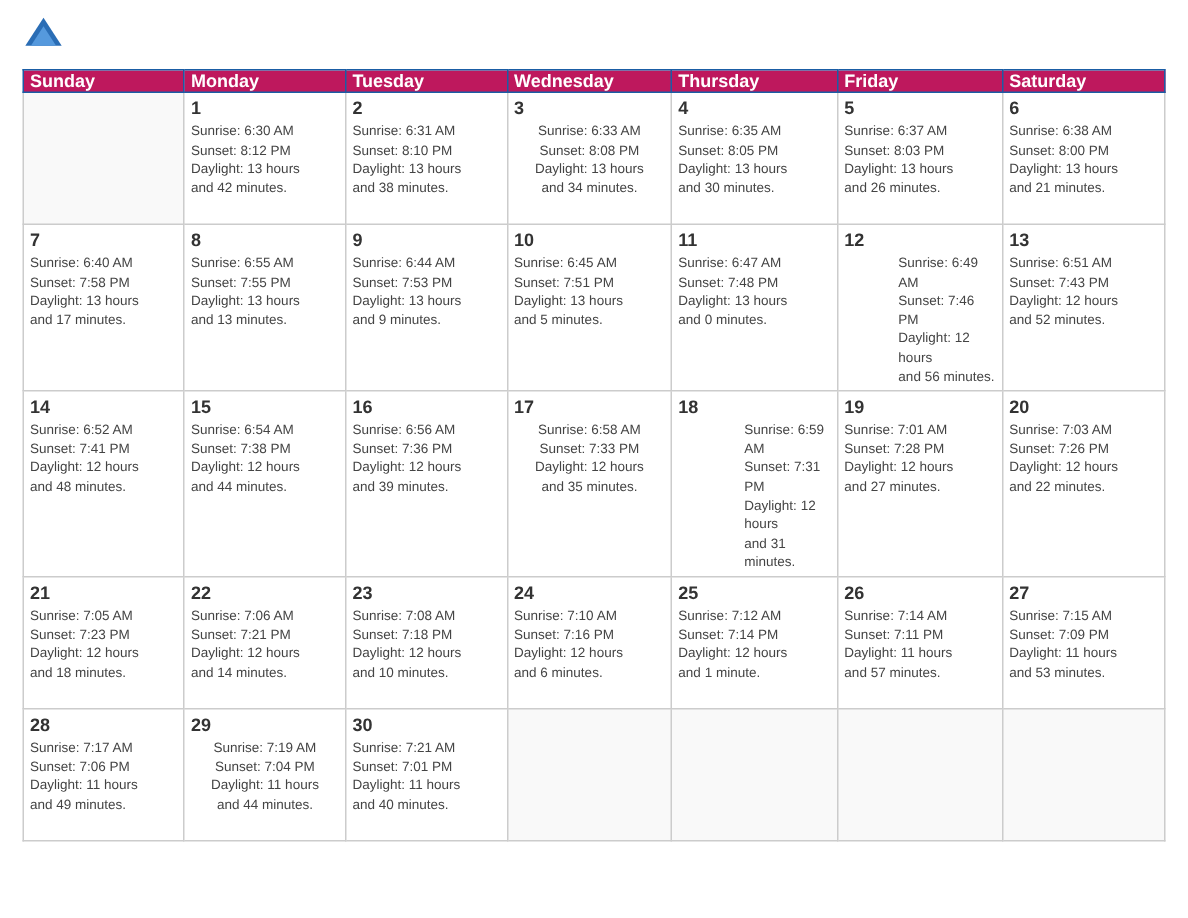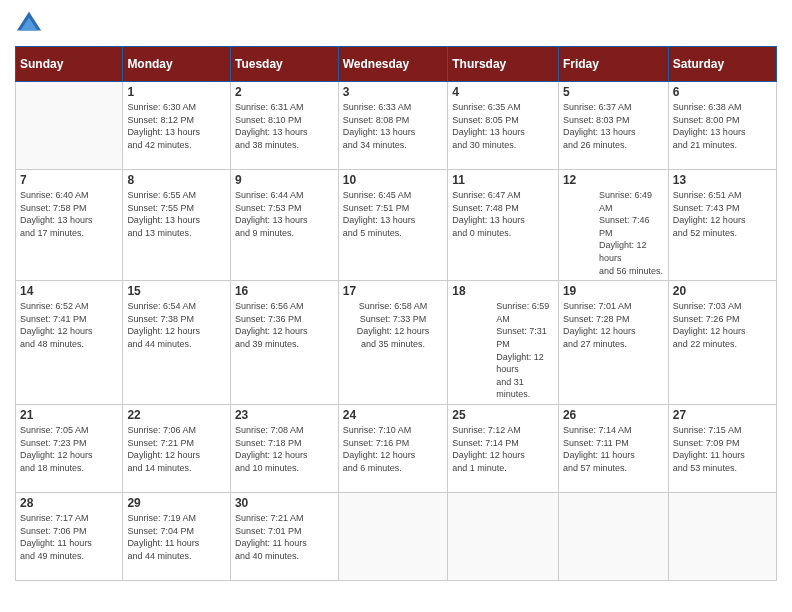--- a/index.html
+++ b/index.html
@@ -58,23 +58,23 @@
     .location {
       font-size: 14px;
       color: #555;
     }
     .calendar {
       width: 100%;
       border-collapse: collapse;
       border: 1px solid #ccc;
     }
     .calendar th {
-      background: #7f1d1d;
+      background: #be185d;
       color: #fff;
-      padding: 10px 4px;
+      padding: 0 4px;
       font-size: 12px;
       font-weight: bold;
       text-align: left;
       border: 1px solid #1a5da5;
     }
     .calendar td {
       vertical-align: top;
       border: 1px solid #ccc;
       padding: 3px 4px;
       width: 113px;
@@ -143,21 +143,21 @@
           </td>
           <td>
             <span class="day-number">2</span>
             <div class="day-info" style="white-space: pre-line;">Sunrise: 6:31 AM
 Sunset: 8:10 PM
 Daylight: 13 hours
 and 38 minutes.</div>
           </td>
           <td>
             <span class="day-number">3</span>
-            <div class="day-info" style="white-space: pre-line;">Sunrise: 6:33 AM
+            <div class="day-info" style="white-space: pre-line; text-align: center;">Sunrise: 6:33 AM
 Sunset: 8:08 PM
 Daylight: 13 hours
 and 34 minutes.</div>
           </td>
           <td>
             <span class="day-number">4</span>
             <div class="day-info" style="white-space: pre-line;">Sunrise: 6:35 AM
 Sunset: 8:05 PM
 Daylight: 13 hours
 and 30 minutes.</div>
@@ -333,21 +333,21 @@
         <tr>
           <td>
             <span class="day-number">28</span>
             <div class="day-info" style="white-space: pre-line;">Sunrise: 7:17 AM
 Sunset: 7:06 PM
 Daylight: 11 hours
 and 49 minutes.</div>
           </td>
           <td>
             <span class="day-number">29</span>
-            <div class="day-info" style="white-space: pre-line;">Sunrise: 7:19 AM
+            <div class="day-info" style="white-space: pre-line; text-align: center;">Sunrise: 7:19 AM
 Sunset: 7:04 PM
 Daylight: 11 hours
 and 44 minutes.</div>
           </td>
           <td>
             <span class="day-number">30</span>
             <div class="day-info" style="white-space: pre-line;">Sunrise: 7:21 AM
 Sunset: 7:01 PM
 Daylight: 11 hours
 and 40 minutes.</div>

